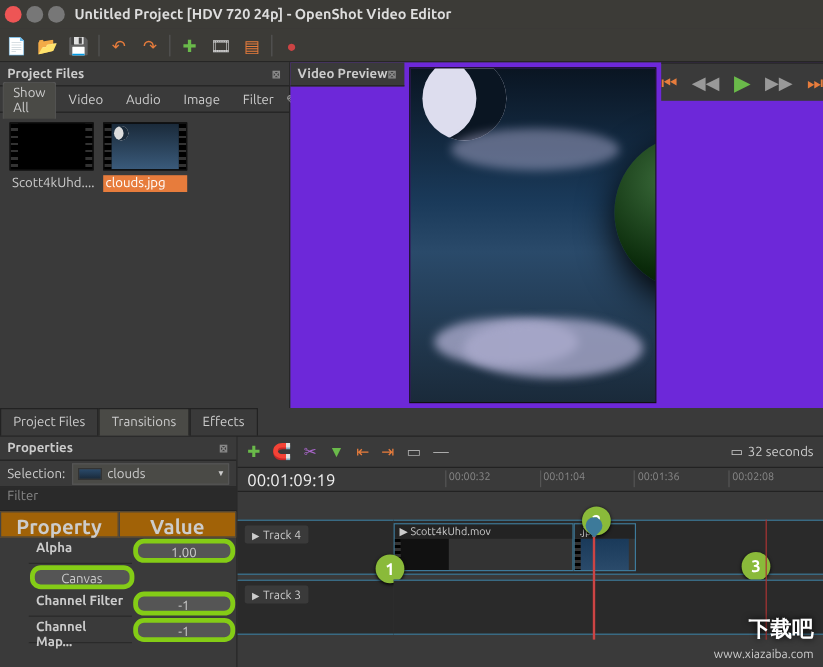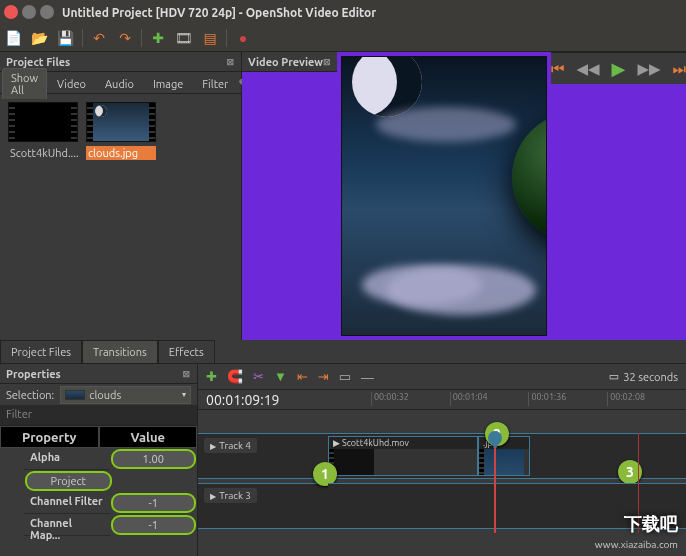--- a/index.html
+++ b/index.html
@@ -41,24 +41,24 @@
 .ltab.active{background:#4a4a46;}
 .bottom{display:flex;height:192px;}
 .props{width:198px;background:#3a3a3a;border-right:1px solid #222;display:flex;flex-direction:column;justify-content:space-between;}
 .prow{display:flex;align-items:center;padding:3px 6px;gap:6px;border-bottom:1px solid #2a2a2a;height:22px;}
 .sel-dd{flex:1;background:#4a4a46;border:1px solid #555;padding:2px 4px;display:flex;align-items:center;justify-content:space-between;font-size:11px;}
 .sel-ico{width:20px;height:10px;background:linear-gradient(#2a4a6a,#1a2a3a);border:1px solid #333;}
 .dd-arrow{font-size:8px;}
 .filter-in{height:20px;background:#2a2a2a;border-bottom:1px solid #222;color:#888;padding:2px 6px;}
 .pgrid{flex:1;overflow:hidden;}
 .pgh{display:flex;height:22px;}
-.pgh div{flex:1;text-align:center;background:#000000;border:1px solid #444;padding:3px;font-size:13px;font-weight:bold;}
+.pgh div{flex:1;text-align:center;background:#a16207;border:1px solid #444;padding:3px;font-size:17px;font-weight:bold;}
 .pgr{display:flex;height:22px;padding-left:24px;}
 .pgr .pn{width:50%;padding:3px 6px;font-weight:bold;border-bottom:1px solid #2a2a2a;}
-.pgr .pv{width:50%;text-align:center;background:#555;border:2px solid #84cc16;border-radius:9px;padding:2px;margin:1px;font-size:11px;}
+.pgr .pv{width:50%;text-align:center;background:#555;border:4px solid #84cc16;border-radius:9px;padding:2px;margin:1px;font-size:11px;}
 .timeline{flex:1;background:#3a3a3a;display:flex;flex-direction:column;}
 .tl-tb{height:26px;display:flex;align-items:center;padding:0 8px;gap:10px;border-bottom:1px solid #222;}
 .tl-ico{font-size:13px;cursor:pointer;}
 .tl-spacer{flex:1;}
 .tl-time{font-size:11px;color:#ccc;display:flex;align-items:center;gap:4px;}
 .ruler{height:20px;display:flex;position:relative;border-bottom:1px solid #222;}
 .tc-box{width:130px;padding:2px 8px;font-size:14px;color:#eee;}
 .ticks{flex:1;position:relative;font-size:9px;color:#888;}
 .tick{position:absolute;top:2px;border-left:1px solid #555;height:14px;padding-left:2px;}
 .tracks{flex:1;position:relative;display:flex;align-items:center;}
@@ -186,21 +186,21 @@
     <div class="pgrid">
       <div class="pgh">
           <div>Property</div>
           <div>Value</div>
         </div>
       <div class="pgr">
           <div class="pn">Alpha</div>
           <div class="pv">1.00</div>
         </div>
       <div class="pgr">
-          <div class="pv">Project</div>
+          <div class="pv">Canvas</div>
         </div>
       <div class="pgr">
           <div class="pn">Channel Filter</div>
           <div class="pv">-1</div>
         </div>
       <div class="pgr">
           <div class="pn">Channel Map...</div>
           <div class="pv">-1</div>
         </div>
     </div>

